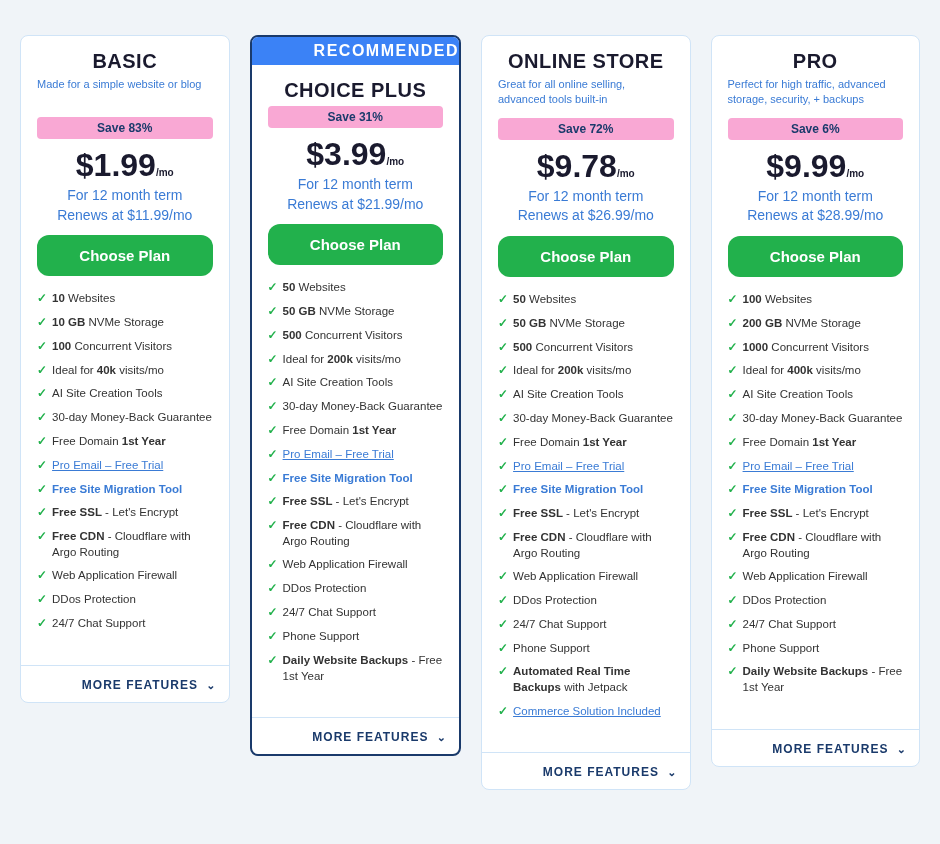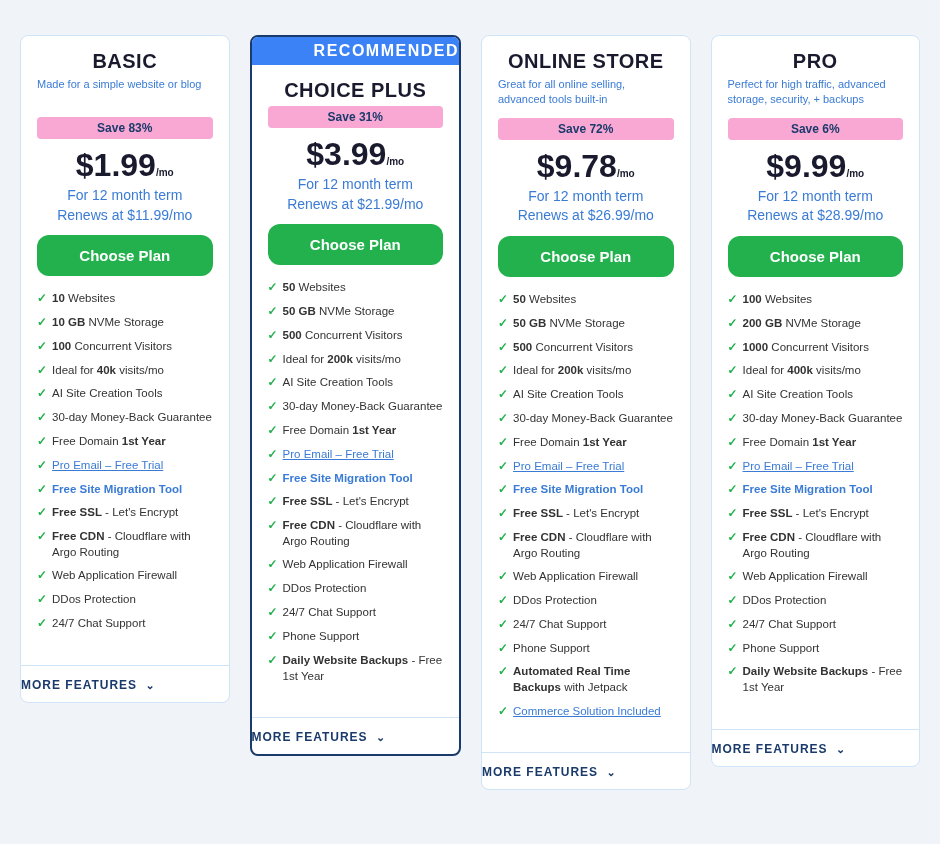--- a/index.html
+++ b/index.html
@@ -128,22 +128,22 @@
       color: #3a7bd5;
       text-decoration: underline;
       font-weight: normal;
     }
     .feat-link-bold {
       color: #3a7bd5;
       font-weight: bold;
     }
     .more-features {
       border-top: 1.5px solid #d0e4f7;
-      text-align: left;
-      padding: 12px 4px 10px 0;
+      text-align: right;
+      padding: 12px 12px 10px 0;
       font-size: 12px;
       font-weight: bold;
       color: #1a3a6b;
       letter-spacing: 1px;
       cursor: pointer;
       margin-top: 10px;
     }
     .chevron-down {
       display: inline-block;
       margin-left: 4px;

